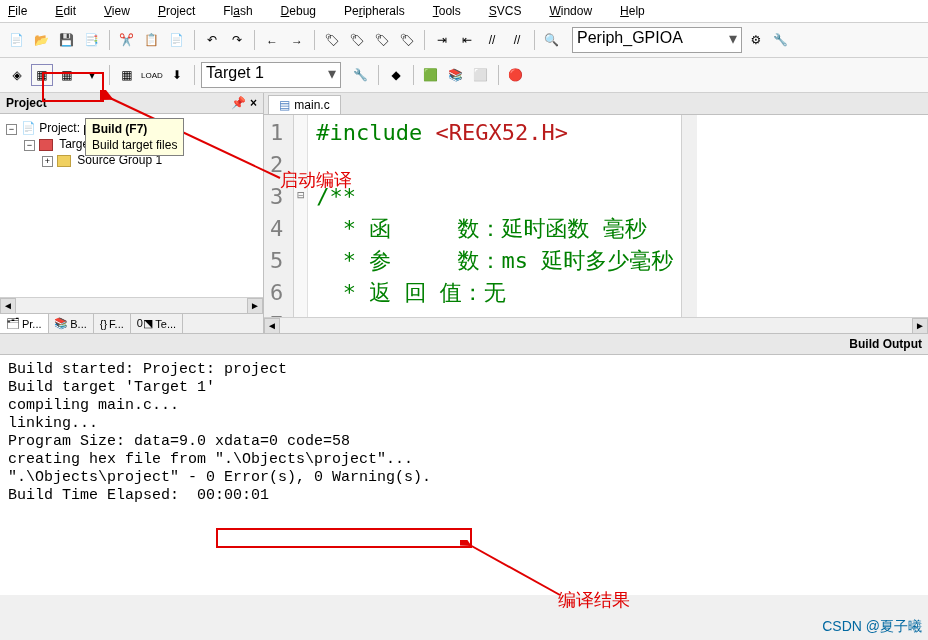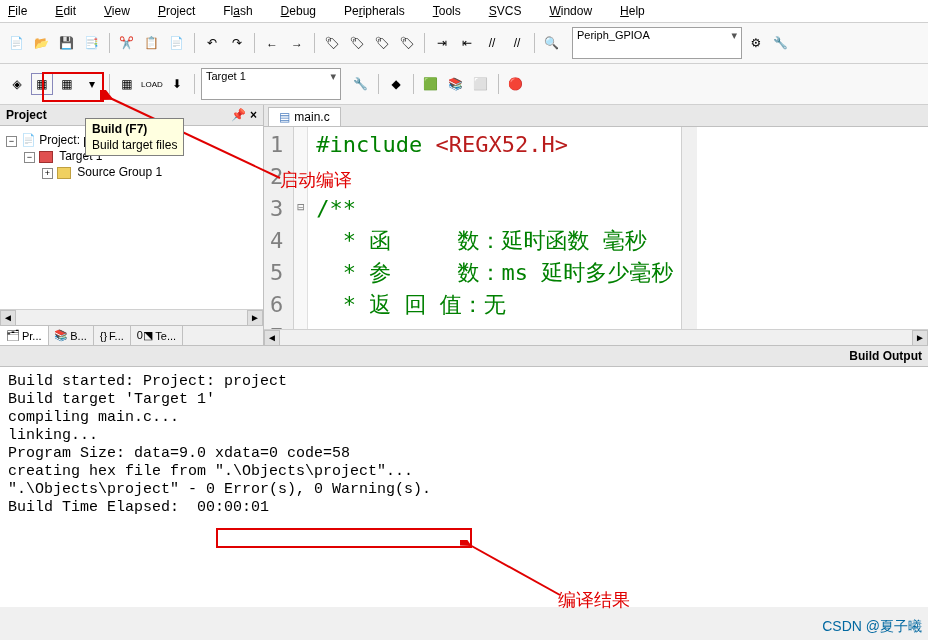--- a/index.html
+++ b/index.html
@@ -3,21 +3,21 @@
 <meta charset="utf-8">
 <style>
 * { box-sizing: border-box; margin: 0; padding: 0; }
 body { font-family: "Microsoft YaHei", Tahoma, sans-serif; font-size: 12px; background: #f0f0f0; width: 928px; height: 640px; overflow: hidden; position: relative; }
 .menubar { background: #fff; border-bottom: 1px solid #d0d0d0; padding: 4px 8px; display: flex; gap: 28px; }
 .menubar span { cursor: default; }
 .menubar span u { text-decoration: underline; }
 .toolbar { background: #f8f8f8; border-bottom: 1px solid #d0d0d0; padding: 4px 6px; display: flex; align-items: center; gap: 3px; min-height: 30px; }
 .tbtn { width: 22px; height: 22px; display: inline-flex; align-items: center; justify-content: center; border: 1px solid transparent; background: #fff0; }
 .sep { width: 1px; height: 20px; background: #c0c0c0; margin: 0 3px; }
-.dropdown { border: 1px solid #a0a0a0; background: #fff; height: 32px; padding: 1px 18px 1px 4px; font-size: 11px; min-width: 140px; position: relative; }
+.dropdown { border: 1px solid #a0a0a0; background: #fff; height: 26px; padding: 1px 18px 1px 4px; font-size: 16px; min-width: 140px; position: relative; }
 .dropdown::after { content: "▾"; position: absolute; right: 4px; top: 1px; color: #555; }
 .main { display: flex; height: 240px; }
 .project-panel { width: 264px; border-right: 1px solid #c0c0c0; background: #fff; display: flex; flex-direction: column; position: relative; }
 .panel-title { background: #e8e8e8; padding: 3px 6px; font-weight: bold; border-bottom: 1px solid #c0c0c0; display: flex; justify-content: space-between; }
 .panel-title .pin { cursor: pointer; }
 .tree { flex: 1; padding: 6px; font-size: 12px; overflow: auto; position: relative; }
 .tree-item { padding: 1px 0; white-space: nowrap; }
 .tree-item .exp { display: inline-block; width: 11px; height: 11px; border: 1px solid #888; text-align: center; line-height: 9px; font-size: 9px; margin-right: 4px; background: #fff; }
 .tree-icon { display: inline-block; width: 14px; height: 12px; margin-right: 3px; vertical-align: middle; }
 .folder-y { background: #f0d060; border: 1px solid #c0a040; }

